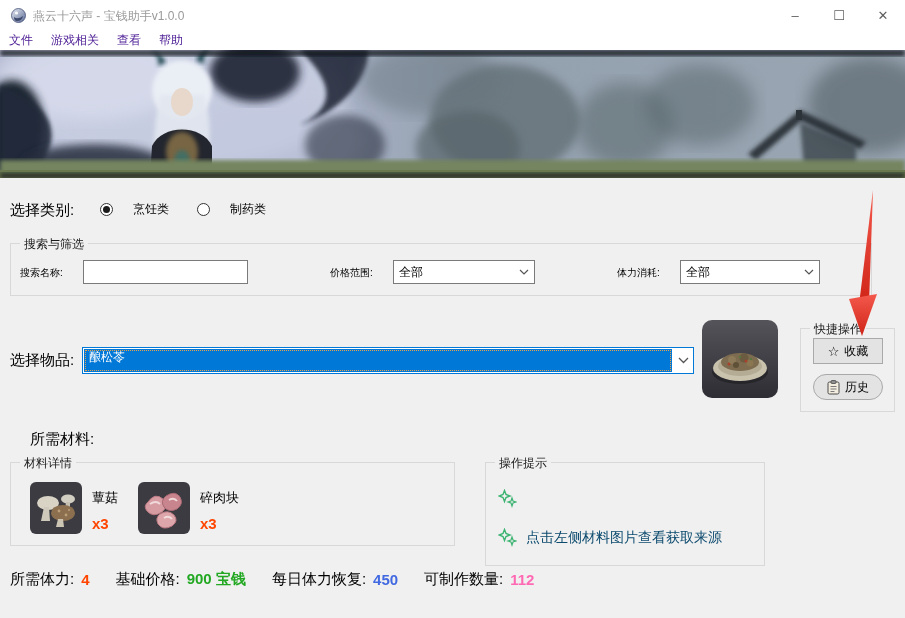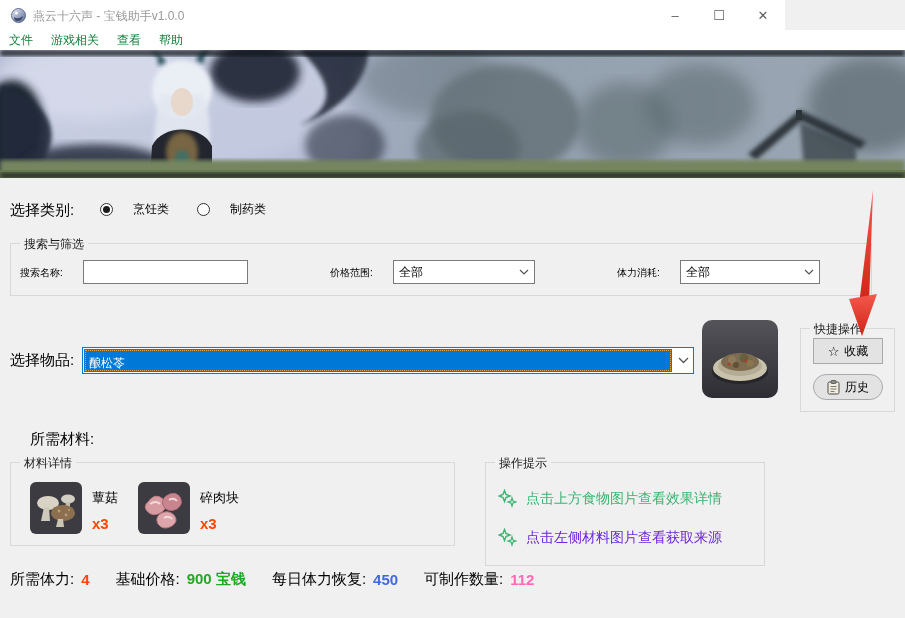--- a/index.html
+++ b/index.html
@@ -1,30 +1,30 @@
 <!DOCTYPE html>
 <html><head>
 <meta charset="utf-8">
 <style>
   * { margin:0; padding:0; box-sizing:border-box; }
   html,body { width:905px; height:618px; overflow:hidden; }
   body { font-family:"Liberation Sans","DejaVu Sans",sans-serif; background:#f0f0f0; position:relative; }
   #window { position:absolute; inset:0; background:#f0f0f0; }
 
   
-  .titlebar { position:absolute; left:0; top:0; width:785px; height:30px; background:#ffffff; }
+  .titlebar { position:absolute; left:0; top:0; width:905px; height:30px; background:#ffffff; }
   .app-icon { position:absolute; left:11px; top:8px; width:15px; height:15px; }
   .app-title { position:absolute; left:33px; top:8px; font-size:12px; color:#9a9a9a; }
   .win-controls { position:absolute; right:0; top:0; height:30px; display:flex; }
   .win-btn { width:44px; height:30px; display:flex; align-items:center; justify-content:center;
              color:#5f5f5f; font-size:13px; cursor:pointer; }
 
   
   .menubar { position:absolute; left:0; top:30px; width:905px; height:20px; background:#ffffff; display:flex; align-items:center; }
-  .menu-item { padding:0 9px; font-size:12px; color:#15803d; height:20px; line-height:20px; cursor:pointer; }
+  .menu-item { padding:0 9px; font-size:12px; color:#4c1d95; height:20px; line-height:20px; cursor:pointer; }
 
   
   .banner { position:absolute; left:0; top:50px; width:905px; height:128px; overflow:hidden; background:#9aa6b2; }
 
   
   .groupbox { position:absolute; border:1px solid #d8d8d8; background:transparent; }
   .groupbox > .gb-title { position:absolute; top:-8px; left:9px; background:#f0f0f0; padding:0 4px; font-size:12px; color:#1a1a1a; }
 
   .section-label { position:absolute; font-size:15px; color:#000; }
   .small-label { font-size:10px; color:#000; }
@@ -38,21 +38,21 @@
 
   
   .textbox { position:absolute; border:1px solid #7a7a7a; background:#fff; font-size:12px; padding:0 4px;
              font-family:"Liberation Sans","DejaVu Sans",sans-serif; }
   .combo { position:absolute; border:1px solid #7a7a7a; background:#fff; display:flex; align-items:center; cursor:pointer; }
   .combo .combo-text { flex:1; font-size:12px; color:#000; padding-left:5px; }
   .combo .combo-arrow { width:20px; display:flex; justify-content:center; align-items:center; }
 
   
   .combo-selected { position:absolute; border:1px solid #0078d7; background:#fff; display:flex; cursor:pointer; }
-  .combo-selected .sel-fill { flex:1; margin:1px; background:#0078d7; position:relative; display:flex; align-items:flex-end; }
+  .combo-selected .sel-fill { flex:1; margin:1px; background:#0078d7; position:relative; display:flex; align-items:flex-start; }
   .combo-selected .sel-fill::after { content:""; position:absolute; inset:1px; border:1px dotted #e7a24a; pointer-events:none; }
   .combo-selected .sel-text { color:#fff; font-size:12px; padding-left:5px; }
   .combo-selected .combo-arrow { width:20px; display:flex; justify-content:center; align-items:center; background:#fff; }
 
   
   .win-push-btn { position:absolute; background:#e3e3e3; border:1px solid #a9a9a9; display:flex; align-items:center;
                   justify-content:center; gap:5px; font-size:12px; color:#000; cursor:pointer; }
   .win-push-btn .btn-glyph { font-size:13px; line-height:1; }
 
   
@@ -311,30 +311,29 @@
   <div class="groupbox" style="left:485px; top:462px; width:280px; height:104px;">
     <span class="gb-title">操作提示</span>
   </div>
   <div class="tip-row" style="left:498px; top:489px;">
     <span style="display:flex;">
       <svg width="19" height="19" viewBox="0 0 19 19">
         <path d="M6.5 1.5 L8 5.5 L12 7 L8 8.5 L6.5 12.5 L5 8.5 L1 7 L5 5.5 Z" fill="none" stroke="#3cb371" stroke-width="1.4"></path>
         <path d="M14 9 L15 12 L18 13 L15 14 L14 17 L13 14 L10 13 L13 12 Z" fill="none" stroke="#3cb371" stroke-width="1.2"></path>
       </svg>
     </span>
-    <span class="tip-text" style="color: rgb(60, 179, 113);">点击上方食物图片查看效果详情</span>
   </div>
   <div class="tip-row" style="left:498px; top:528px;">
     <span style="display:flex;">
       <svg width="19" height="19" viewBox="0 0 19 19">
         <path d="M6.5 1.5 L8 5.5 L12 7 L8 8.5 L6.5 12.5 L5 8.5 L1 7 L5 5.5 Z" fill="none" stroke="#3cb371" stroke-width="1.4"></path>
         <path d="M14 9 L15 12 L18 13 L15 14 L14 17 L13 14 L10 13 L13 12 Z" fill="none" stroke="#3cb371" stroke-width="1.2"></path>
       </svg>
     </span>
-    <span class="tip-text" style="color: #6d28d9;">点击左侧材料图片查看获取来源</span>
+    <span class="tip-text" style="color: #0c4a6e;">点击左侧材料图片查看获取来源</span>
   </div>
 
   <div class="status-row">
     <span class="status-label">所需体力:</span>
     <span class="status-value" style="color: rgb(255, 69, 0);">4</span>
     <span class="status-gap"></span>
     <span class="status-label">基础价格:</span>
     <span class="status-value" style="color: rgb(34, 168, 34);">900 宝钱</span>
     <span class="status-gap"></span>
     <span class="status-label">每日体力恢复:</span>

